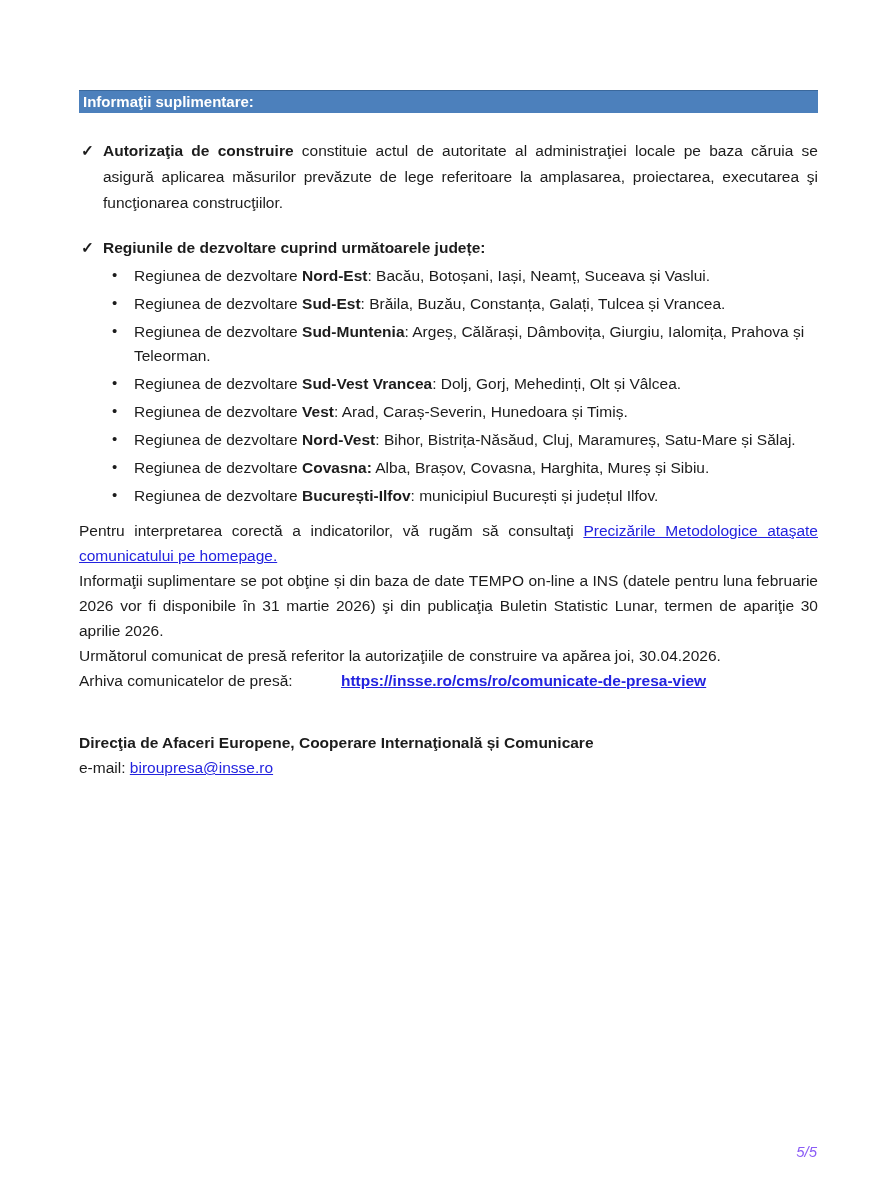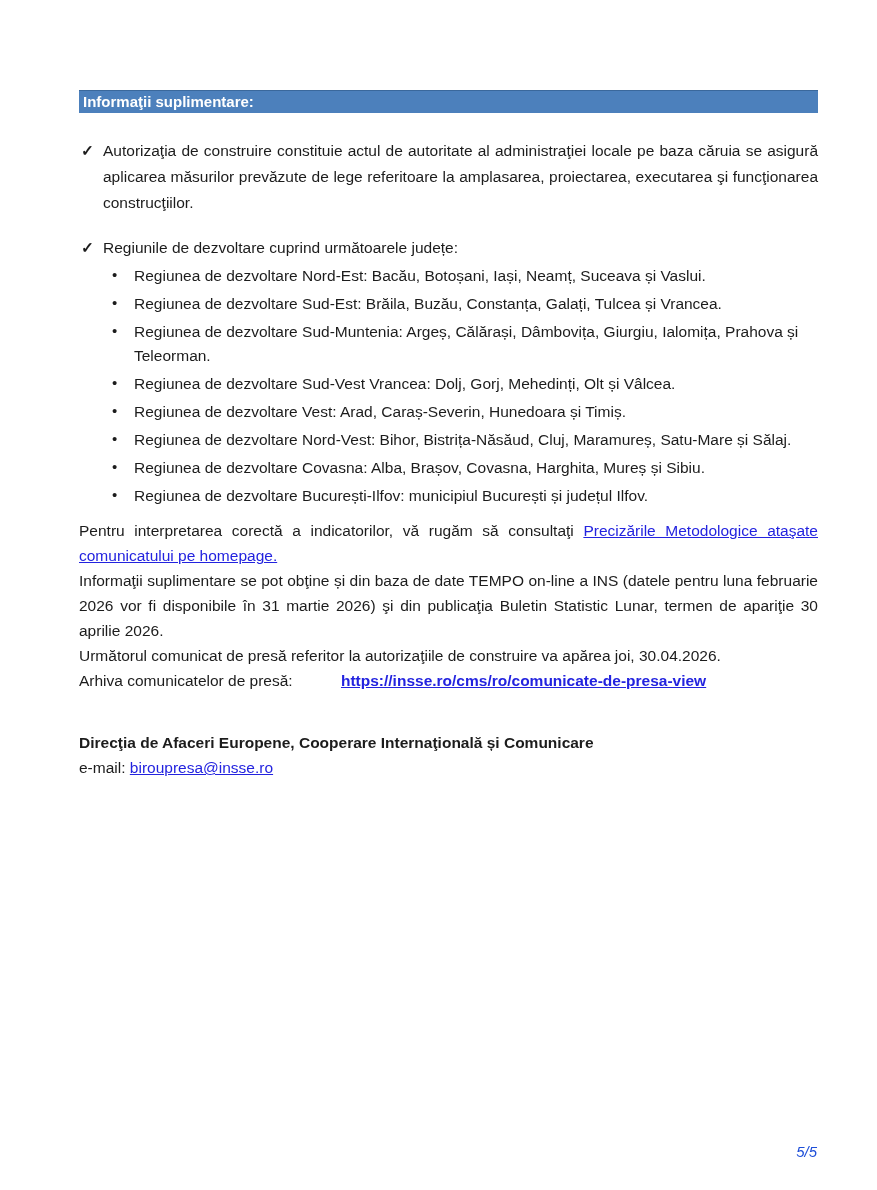--- a/index.html
+++ b/index.html
@@ -47,21 +47,21 @@
     text-align: justify;
   }
   .check-item .check {
     position: absolute;
     left: 2px;
     top: 0;
     font-weight: bold;
     color: #1c1c1c;
   }
   .check-item.heading { margin-top: 19px; text-align: left; }
-  b, .b { font-weight: normal; }
+  b, .b { font-weight: bold; }
 
   
   .region-list {
     list-style: none;
     margin-top: 3px;
   }
   .region-list li {
     position: relative;
     padding-left: 55px;
     line-height: 24px;
@@ -93,21 +93,21 @@
   .contact p { line-height: 25px; }
   .contact .dept { font-weight: bold; }
 
   
   .page-number {
     position: absolute;
     top: 1143px;
     right: 60px;
     font-style: italic;
     font-size: 15px;
-    color: #1d4ed8;
+    color: #8b5cf6;
   }
 </style>
 </head>
 <body>
 
 <div class="page">
   <div class="content">
 
     <div class="info-bar">
       <span>Informaţii suplimentare:</span>

